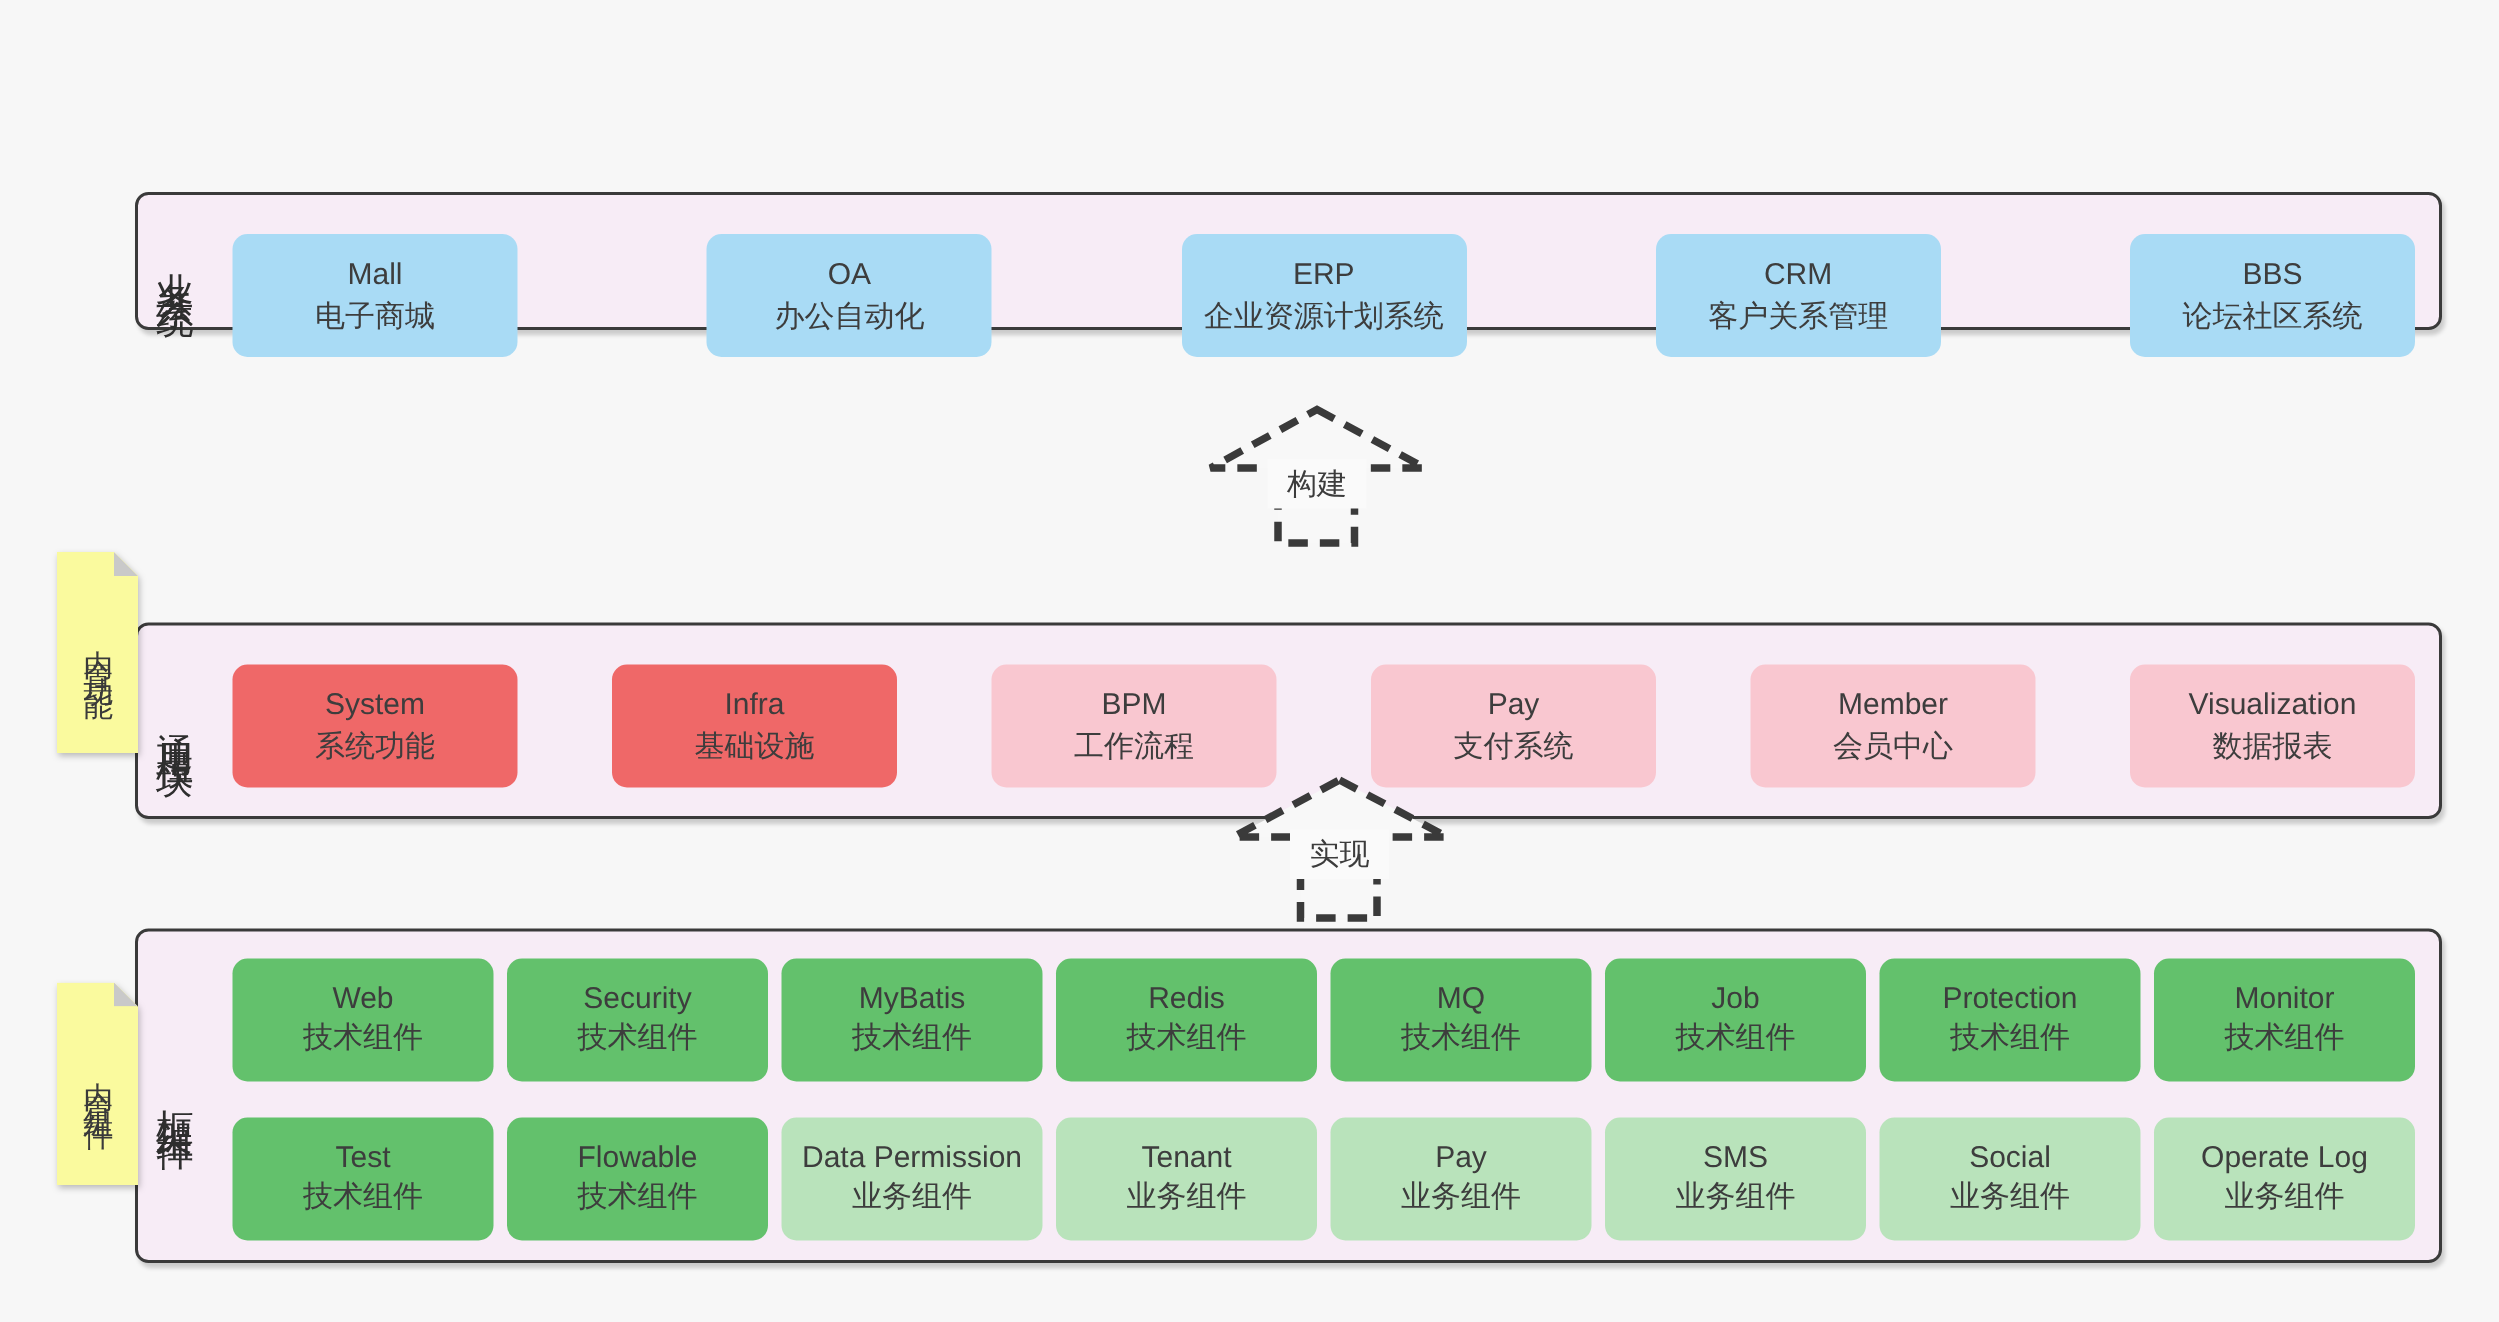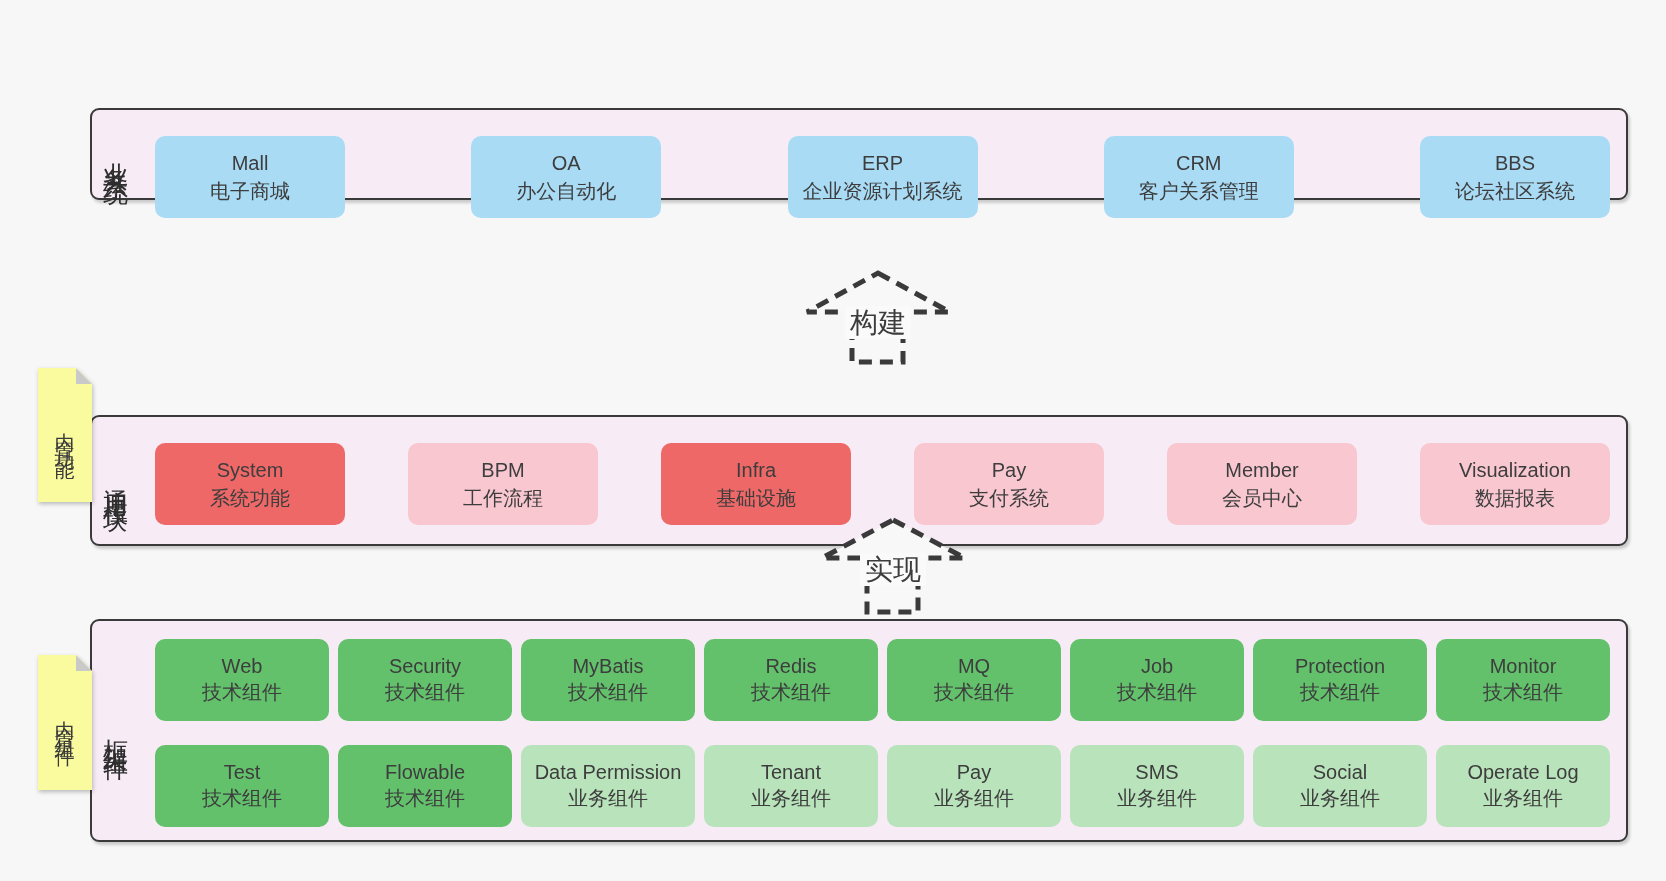--- a/index.html
+++ b/index.html
@@ -18,21 +18,21 @@
   .layer{
     position:absolute;
     left:90px;
     width:1538px;
     box-sizing:border-box;
     background:#f7ecf6;
     border:2px solid #3a3a3a;
     border-radius:9px;
     box-shadow:2px 3px 3px rgba(0,0,0,.18);
   }
-  #layer-business   {top:108px;height:92px;}
+  #layer-business   {top:128px;height:92px;}
   #layer-modules    {top:372px;height:131px;margin-top:43px;}
   #layer-components {top:619px;height:223px;}
 
   .side-label{
     position:absolute;
     left:11px;
     top:50%;
     transform:translateY(-50%);
     writing-mode:vertical-lr;
     text-orientation:upright;
@@ -112,21 +112,21 @@
     stroke-width:5;
     stroke-dasharray:13 8;
     stroke-linejoin:miter;
   }
   .arrow-label{
     position:absolute;
     background:#fafafa;
     display:flex;
     align-items:center;
     justify-content:center;
-    font-size:28px;
+    font-size:20px;
     color:#3c3c3c;
   }
   #arrow-label-build    {left:845px;top:306px;width:66px;height:33px;}
   #arrow-label-implement{left:860px;top:553px;width:66px;height:33px;}
 </style>
 </head>
 <body>
 
 <div class="canvas">
 
@@ -161,27 +161,27 @@
   </svg>
   <div class="arrow-label" id="arrow-label-build">构建</div>
 
   <section class="layer" id="layer-modules">
     <div class="side-label">通用模块</div>
     <div class="row row-6 row-top">
         <div class="box" style="background: rgb(239, 104, 104);">
           <div class="box-title">System</div>
           <div class="box-subtitle">系统功能</div>
         </div>
-        <div class="box" style="background: rgb(249, 199, 208);">
-          <div class="box-title">BPM</div>
-          <div class="box-subtitle">工作流程</div>
-        </div>
         <div class="box" style="background: rgb(239, 104, 104);">
           <div class="box-title">Infra</div>
           <div class="box-subtitle">基础设施</div>
+        </div>
+        <div class="box" style="background: rgb(249, 199, 208);">
+          <div class="box-title">BPM</div>
+          <div class="box-subtitle">工作流程</div>
         </div>
         <div class="box" style="background: rgb(249, 199, 208);">
           <div class="box-title">Pay</div>
           <div class="box-subtitle">支付系统</div>
         </div>
         <div class="box" style="background: rgb(249, 199, 208);">
           <div class="box-title">Member</div>
           <div class="box-subtitle">会员中心</div>
         </div>
         <div class="box" style="background: rgb(249, 199, 208);">

